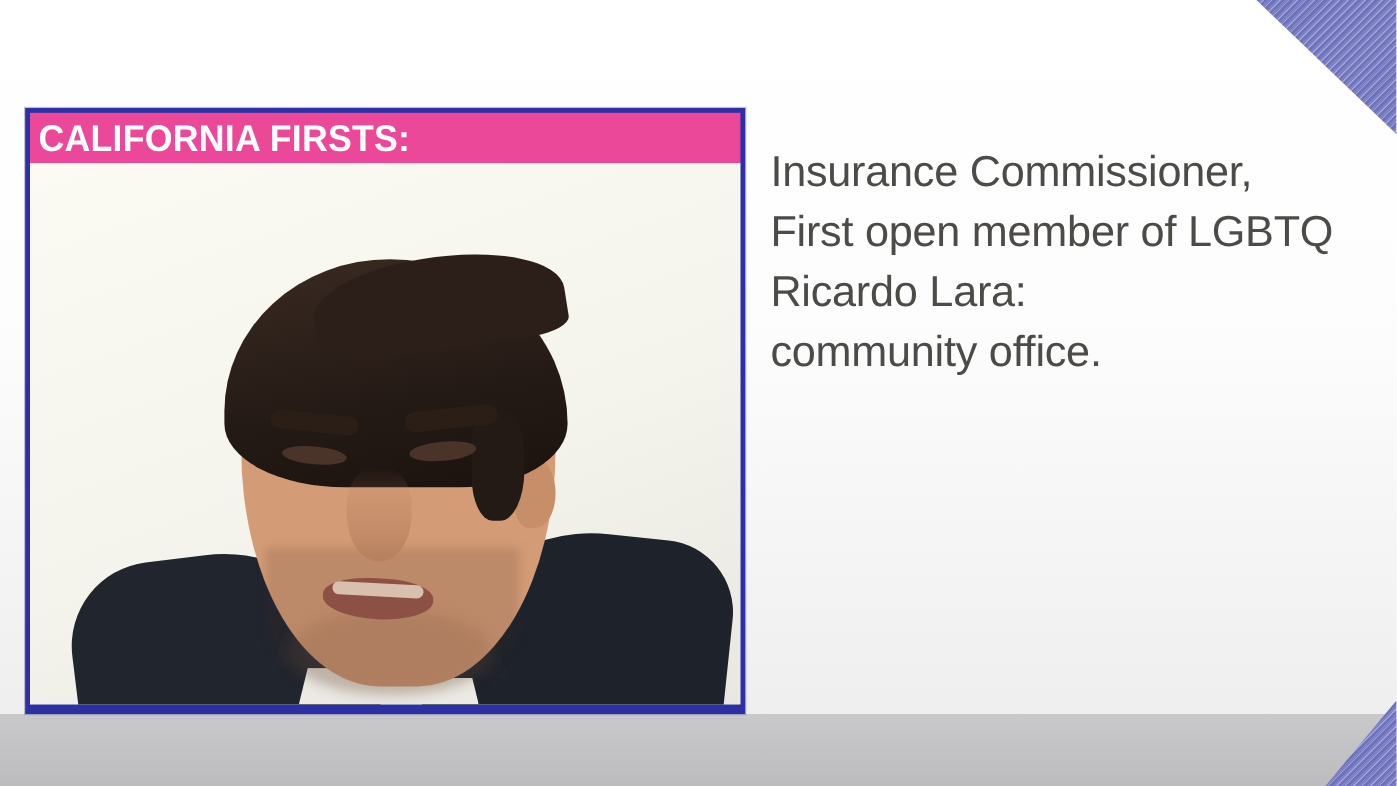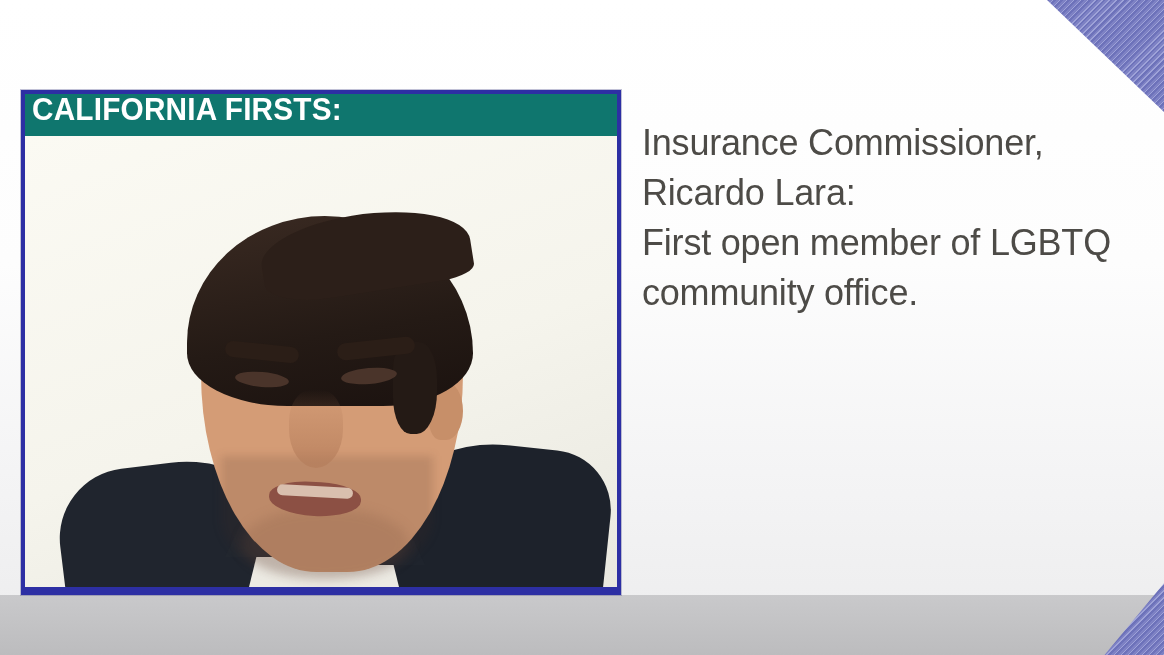--- a/index.html
+++ b/index.html
@@ -61,22 +61,23 @@
     top: 90px;
     width: 600px;
     height: 505px;
     background: #2d2fa4;
     box-sizing: border-box;
     padding: 4px;
     box-shadow: 0 0 0 1px rgba(80,80,140,.35);
   }
   #card-header {
     height: 42px;
-    background: #0f766e;
+    background: #ec4899;
     display: flex;
+    align-items: center;
     padding-left: 7px;
   }
   #card-title {
     color: #ffffff;
     font-size: 31px;
     font-weight: bold;
     letter-spacing: .2px;
     line-height: 1;
     font-family: "Liberation Sans", sans-serif;
     transform: scaleX(.96);
@@ -280,18 +281,18 @@
       <div class="p" id="nose"></div>
       <div class="p" id="chin-shadow"></div>
       <div class="p" id="mouth"></div>
       <div class="p" id="mouth-hi"></div>
     </div>
 
   </div>
 
   <div id="caption-block">
     <div class="caption-line">Insurance Commissioner,</div>
+    <div class="caption-line">First open member of LGBTQ</div>
     <div class="caption-line">Ricardo Lara:</div>
-    <div class="caption-line">First open member of LGBTQ</div>
     <div class="caption-line">community office.</div>
   </div>
 
 </div>
 
 </body></html>

